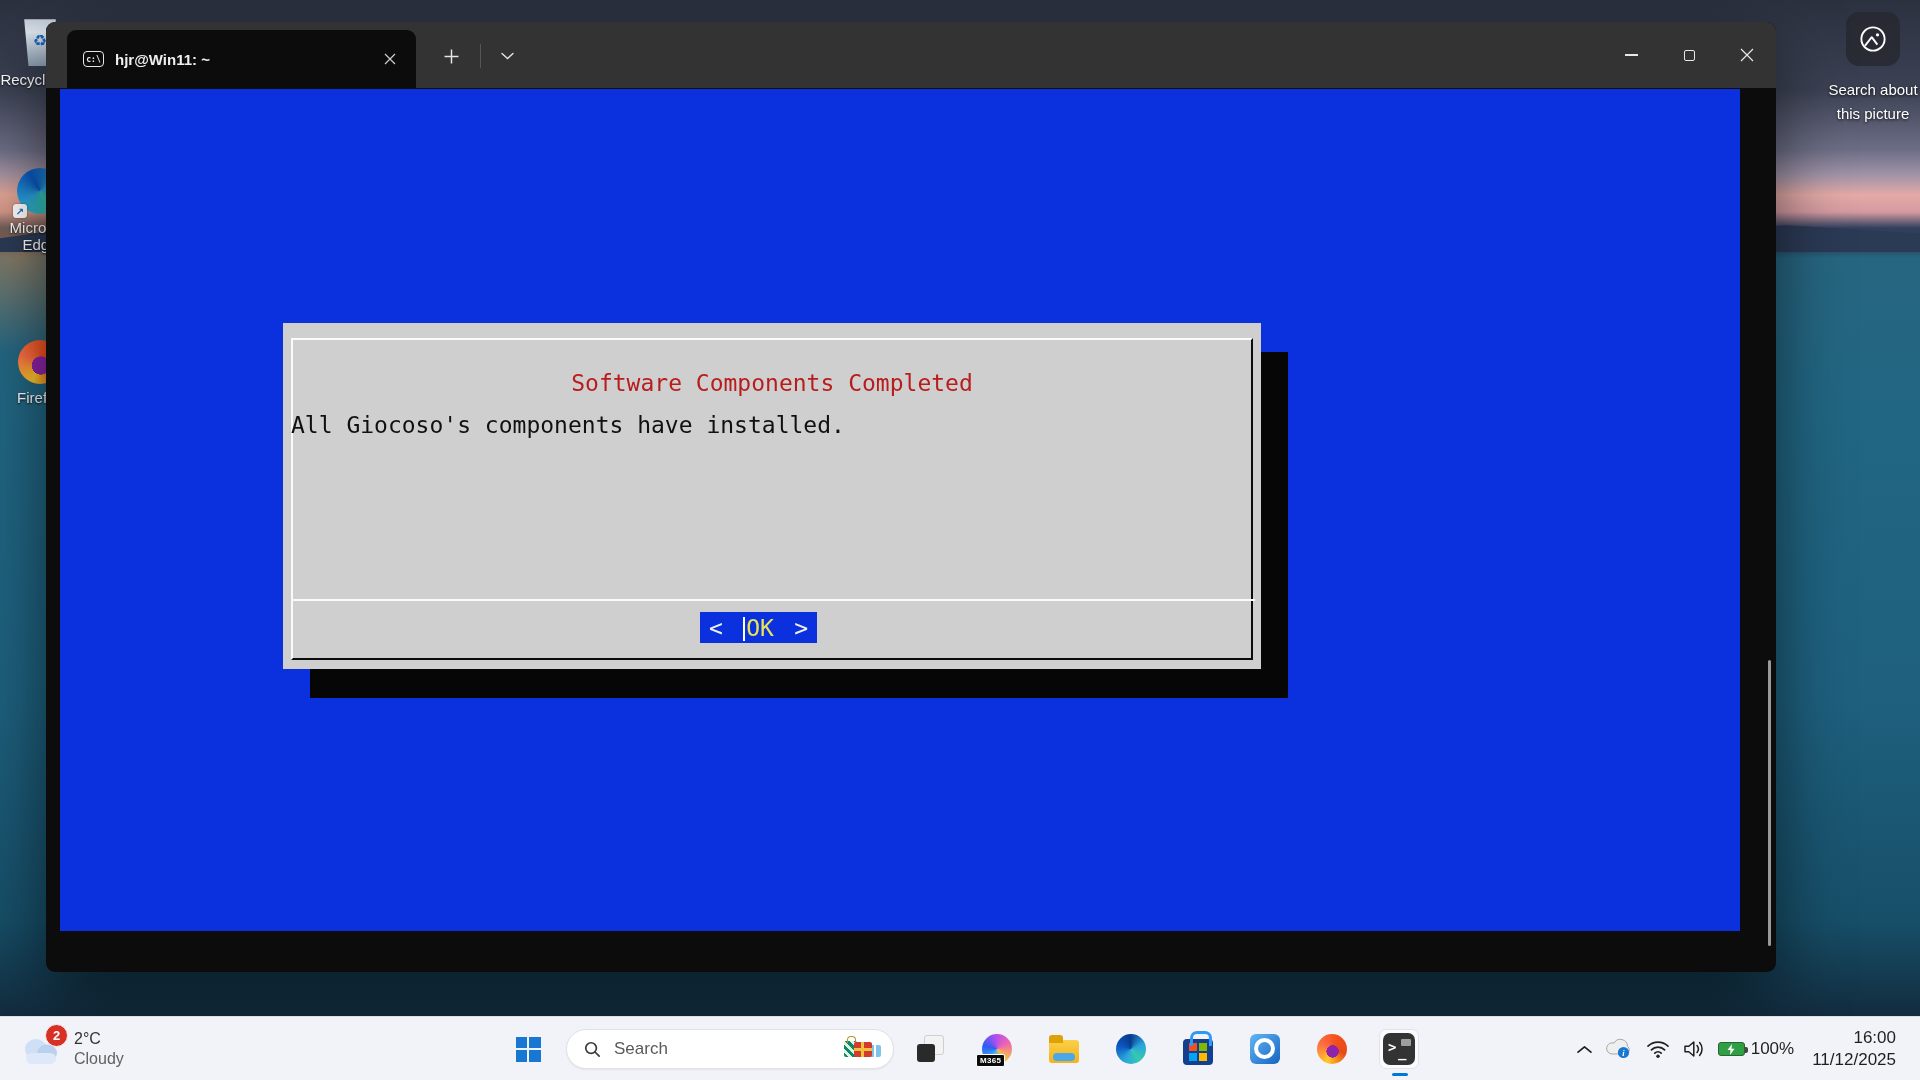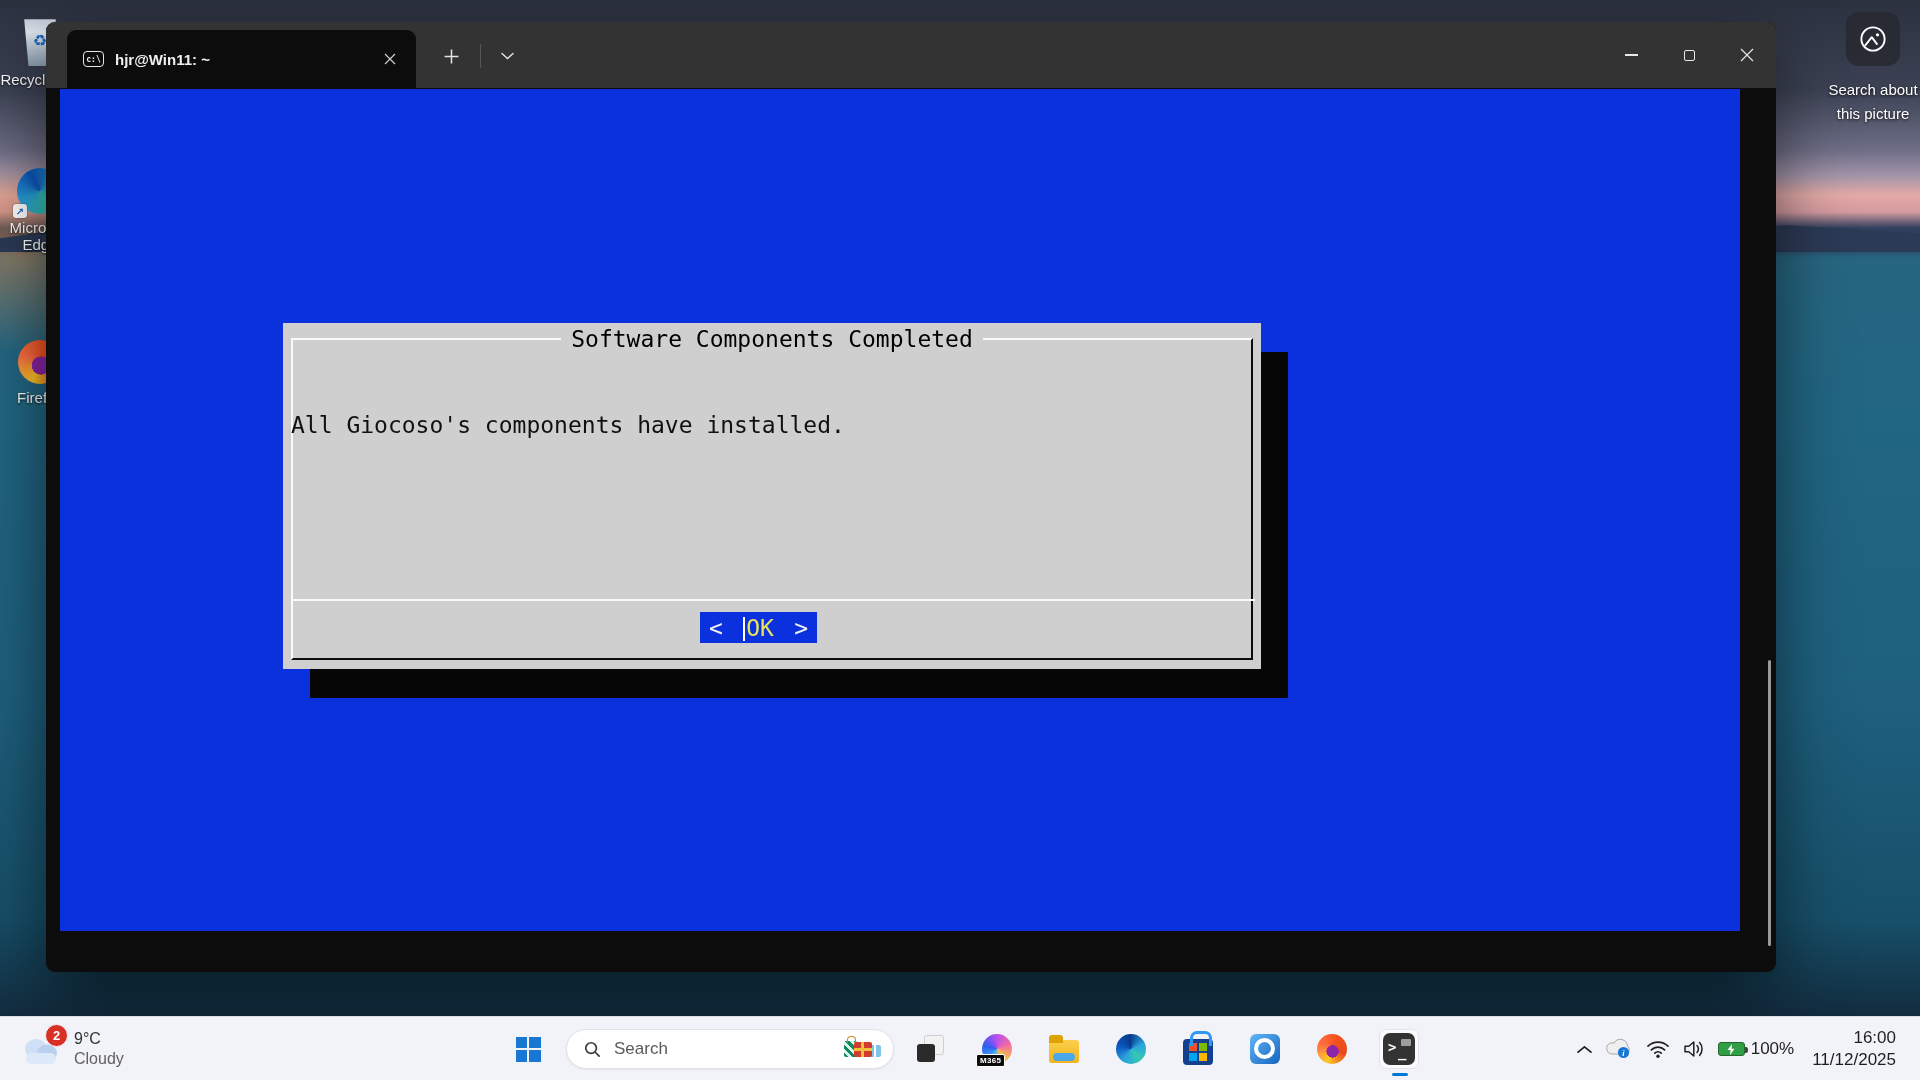--- a/index.html
+++ b/index.html
@@ -50,21 +50,21 @@
   .glyph-max { width:11px; height:11px; border:1.4px solid #e8e8e8; border-radius:2px; }
 
   .screen { position:absolute; left:14px; top:67px; width:1680px; height:842px; background:#0a31dd; }
   .scrollbar { position:absolute; left:1722px; top:638px; width:3px; height:286px; background:#9a9a9a; border-radius:2px; }
 
   
   .dlg-shadow { position:absolute; left:250px; top:263px; width:978px; height:346px; background:#060606; }
   .dlg { position:absolute; left:223px; top:234px; width:978px; height:346px; background:#cfcfcf; font-family:"DejaVu Sans Mono","Liberation Mono",monospace; }
   .dlg-border { position:absolute; left:8px; top:15px; width:962px; height:322px; border-top:2px solid #fafafa; border-left:2px solid #fafafa; border-right:2px solid #0c0c0c; border-bottom:2px solid #0c0c0c; }
   .dlg-title { position:absolute; left:0; top:3px; width:100%; text-align:center; z-index:2; }
-  .dlg-title span { display:inline-block; background:#cfcfcf; padding:0 10px; color:#000000; font-size:23px; }
+  .dlg-title span { display:inline-block; background:#cfcfcf; padding:0 10px; color:#b91c1c; font-size:23px;margin-top:44px; }
   .dlg-line { position:absolute; left:8px; font-size:23px; line-height:29px; color:#101010; white-space:pre; }
   .dlg-line.l1 { top:88px; } .dlg-line.l2 { top:146px; }
   .dlg-sep { position:absolute; left:8px; top:276px; width:964px; height:2px; background:#fafafa; z-index:2; }
   .okbtn { position:absolute; left:417px; top:289px; width:117px; height:31px; background:#0a31dd; display:flex; align-items:center; justify-content:space-between; padding:0 9px; font-size:23px; z-index:3; }
   .okbtn .bracket { color:#f2f2f2; }
   .okbtn .mid { display:flex; align-items:flex-end; }
   .okbtn .cursor { width:2px; height:24px; background:#ffffff; margin-right:1px; }
   .okbtn .oklabel { color:#e9e357; }
 
   
@@ -226,21 +226,21 @@
   <div class="weather">
     <div class="wcloud">
       <svg width="48" height="36" viewBox="0 0 48 36">
         <ellipse cx="20" cy="18" rx="11" ry="10" fill="#cfe0f6"></ellipse>
         <ellipse cx="31" cy="22" rx="10" ry="8.5" fill="#b9d0ef"></ellipse>
         <rect x="10" y="22" width="30" height="11" rx="5.5" fill="#dde9f9"></rect>
       </svg>
       <div class="wbadge">2</div>
     </div>
     <div class="wtxt">
-      <div class="wtemp">9°C</div>
+      <div class="wtemp">2°C</div>
       <div class="wcond">Cloudy</div>
     </div>
   </div>
 
   <div class="centerbar">
     <div class="cell">
       <div class="startlogo">
           <div></div>
           <div></div>
           <div></div>

